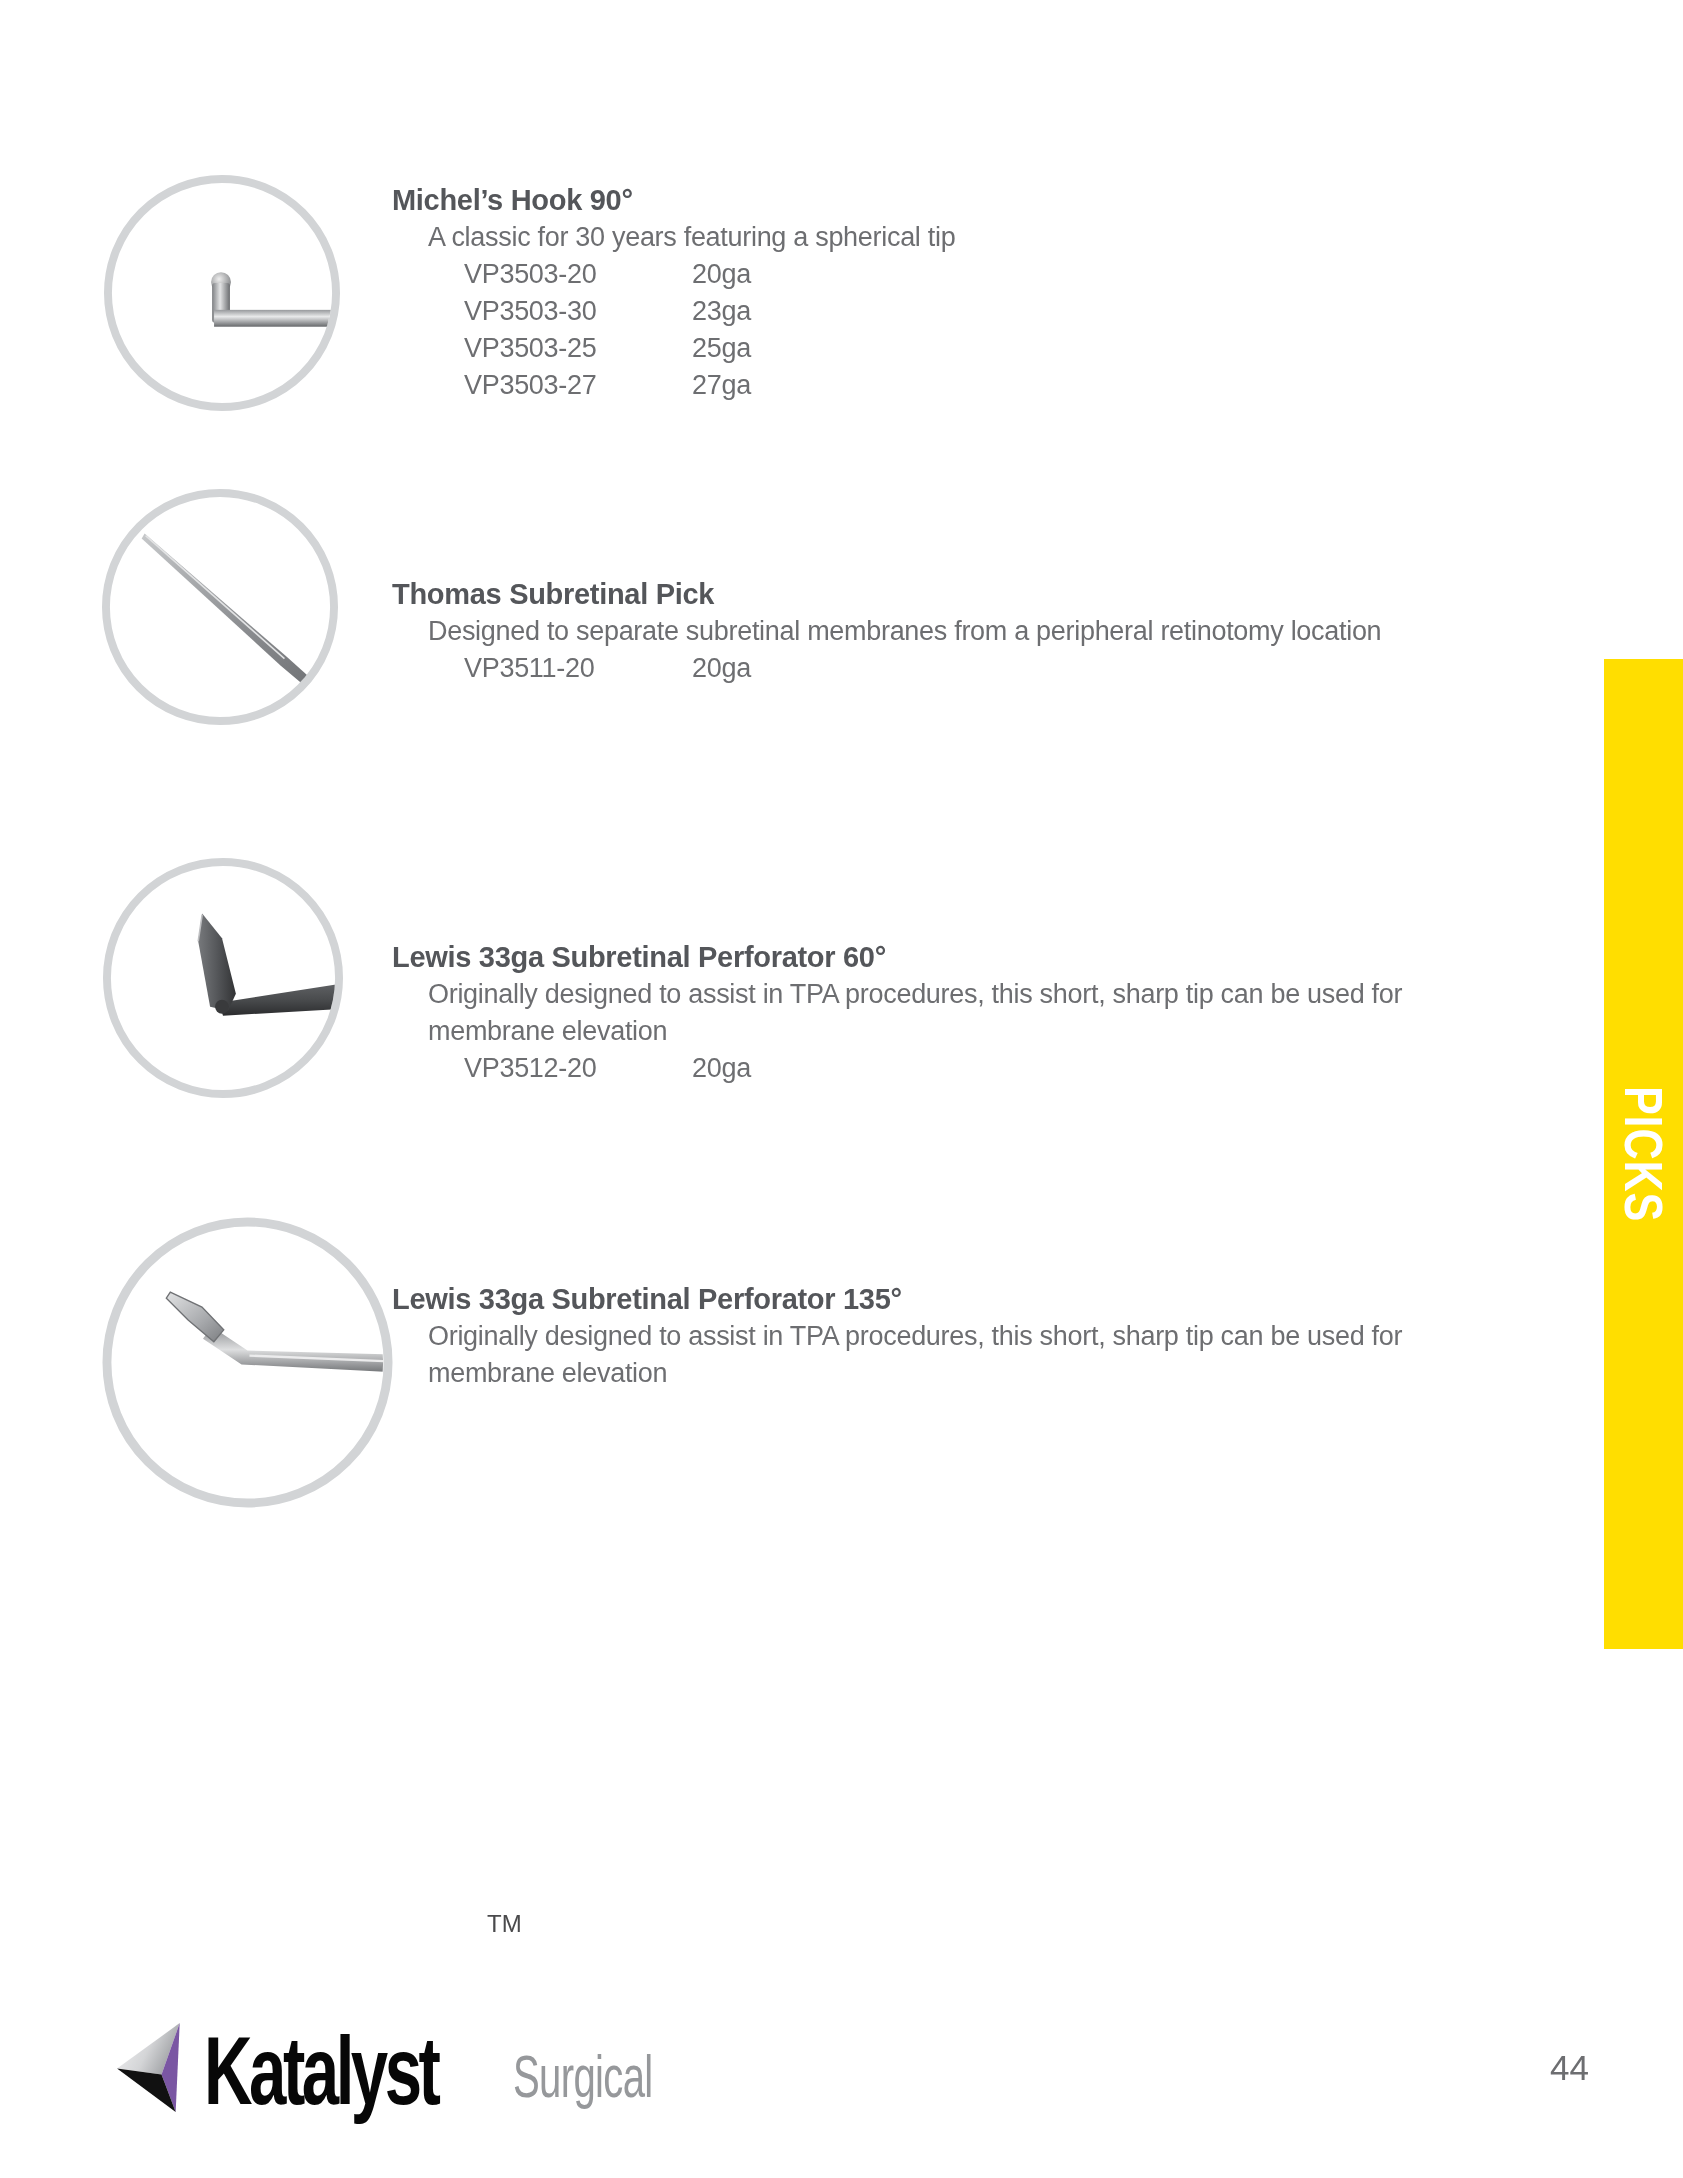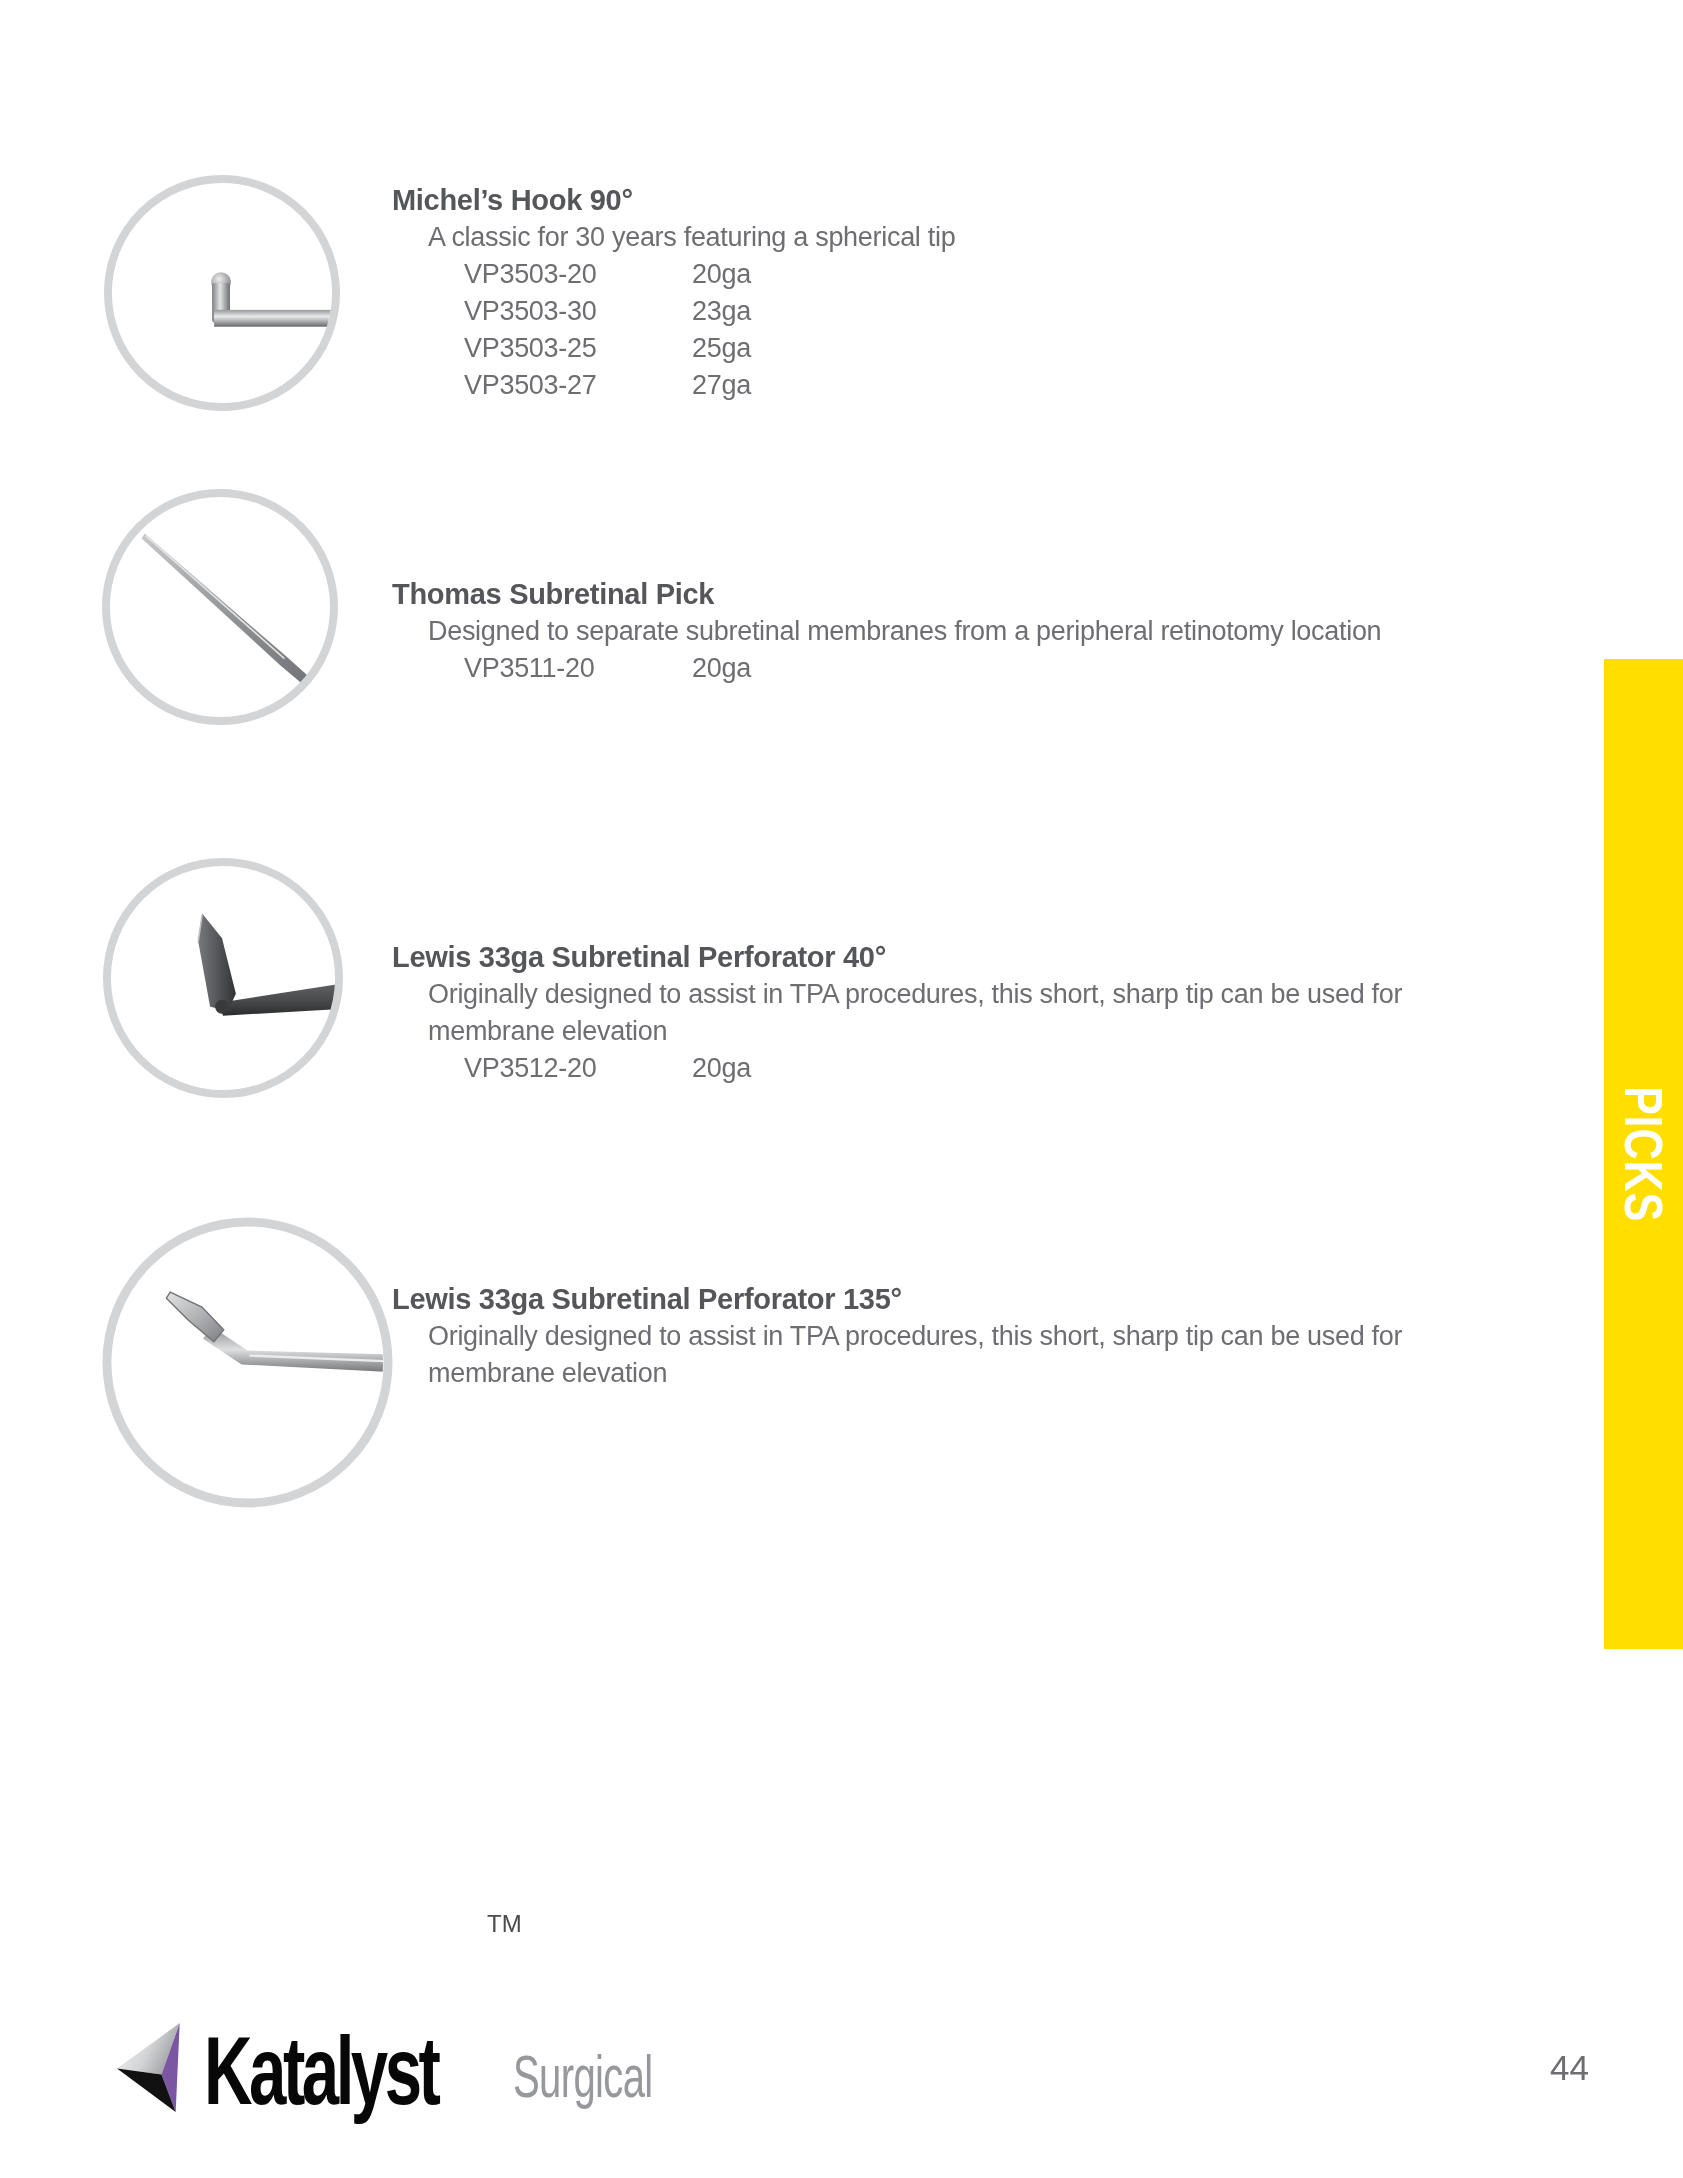--- a/index.html
+++ b/index.html
@@ -147,21 +147,21 @@
         <circle cx="122" cy="122" r="117" fill="#ffffff" stroke="#d2d4d6" stroke-width="8"></circle>
         <g clip-path="url(#cp3)">
           <polygon points="118,147 246,127 246,153 122,160" fill="url(#g3)"></polygon>
           <polygon points="101,57 121,82 135,138 127,155 109,151 97,85" fill="url(#g3b)"></polygon>
           <circle cx="121" cy="151" r="7" fill="#393a3c"></circle>
           <polyline points="101,58 97,85" fill="none" stroke="#bfc0c2" stroke-width="1.6"></polyline>
         </g>
       </svg>
     </div>
     <div class="ptext t3">
-      <h3 class="ptitle">Lewis 33ga Subretinal Perforator 40°</h3>
+      <h3 class="ptitle">Lewis 33ga Subretinal Perforator 60°</h3>
       <p class="pdesc">Originally designed to assist in TPA procedures, this short, sharp tip can be used for</p>
       <p class="pdesc">membrane elevation</p>
       <p class="prow"><span class="part">VP3512-20</span><span class="gauge">20ga</span></p>
     </div>
   </section>
 
   <section>
     <div class="pcircle c4">
       <svg width="293" height="293" viewBox="0 0 296 296">
         <defs>

